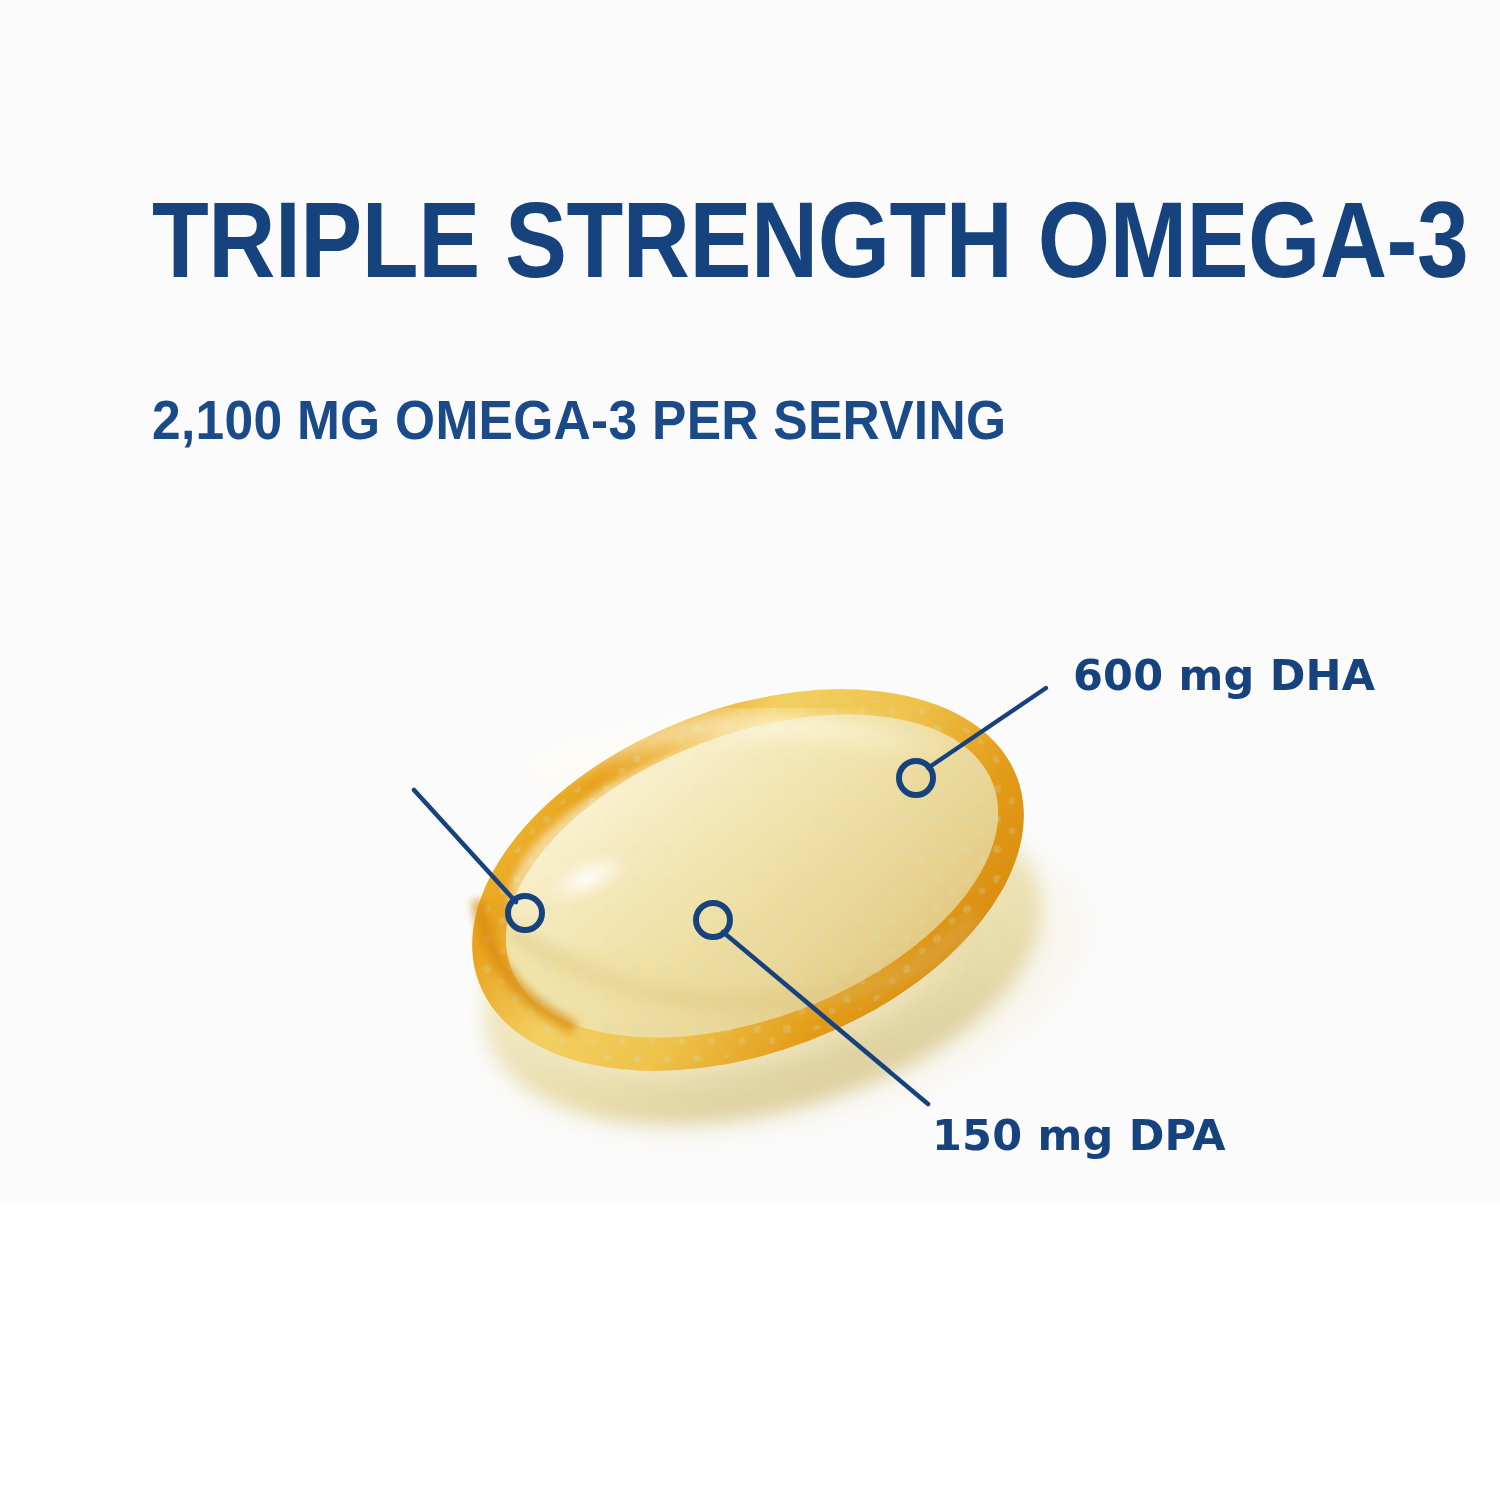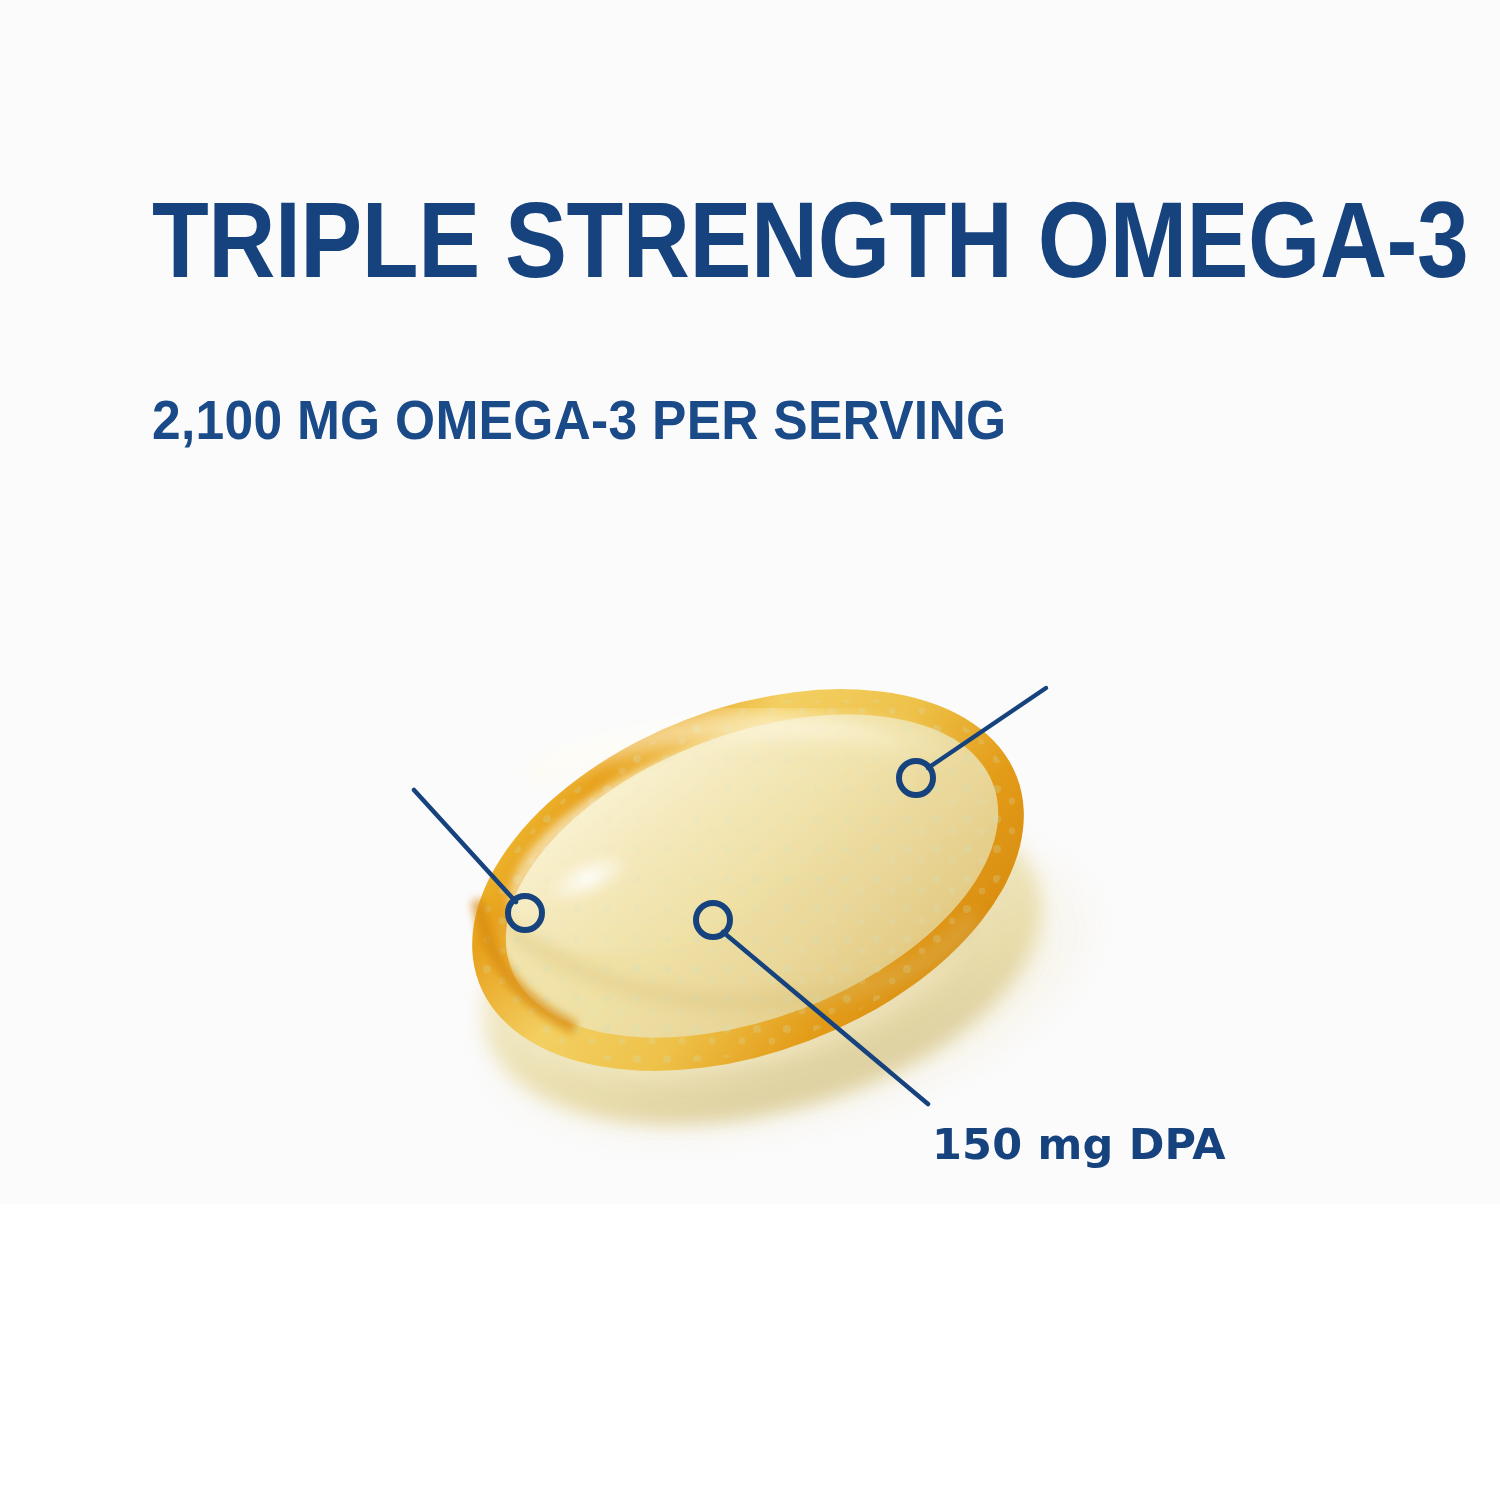--- a/index.html
+++ b/index.html
@@ -79,21 +79,21 @@
     z-index: 6;
     color: #16427e;
     font-family: "DejaVu Sans", "Liberation Sans", sans-serif;
     font-size: 43px;
     font-weight: 700;
     letter-spacing: 0.2px;
     white-space: nowrap;
   }
   #label-dha { left: 1073px; top: 650px; }
   #label-epa { left: 175px;  top: 716px; }
-  #label-dpa { left: 932px;  top: 1110px; margin-top: 9px; }
+  #label-dpa { left: 932px;  top: 1110px; }
 
   
   #leaders {
     position: absolute;
     inset: 0;
     z-index: 7;
     pointer-events: none;
   }
 
   
@@ -729,16 +729,17 @@
       <line x1="414" y1="790" x2="516" y2="902"></line>
       <line x1="723" y1="932" x2="928" y2="1104"></line>
     </g>
     <g stroke="#16427e" stroke-width="6" fill="none">
       <circle cx="916" cy="778" r="17"></circle>
       <circle cx="525" cy="913" r="17"></circle>
       <circle cx="713" cy="920" r="17"></circle>
     </g>
   </svg>
 
+  <div class="callout-label" id="label-dha">600 mg DHA</div>
   <div class="callout-label" id="label-dpa">150 mg DPA</div>
 
 
 </div>
 
 </body></html>

